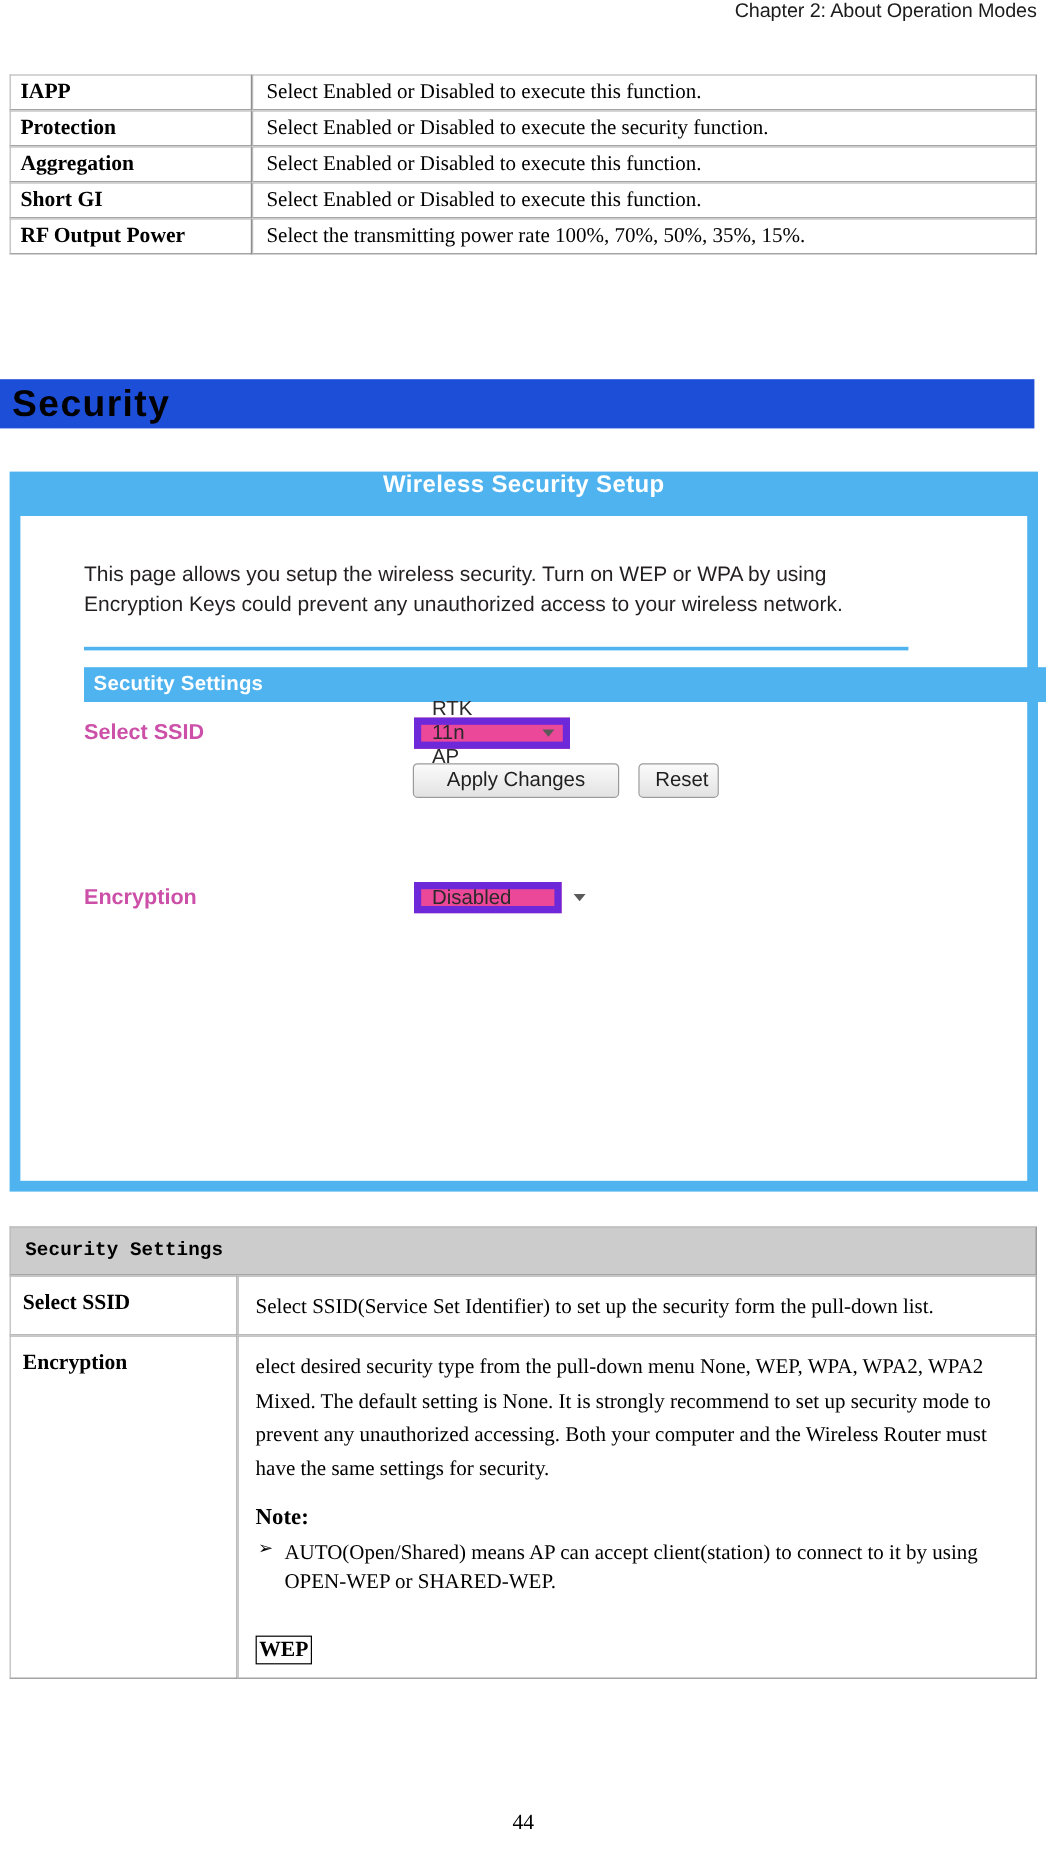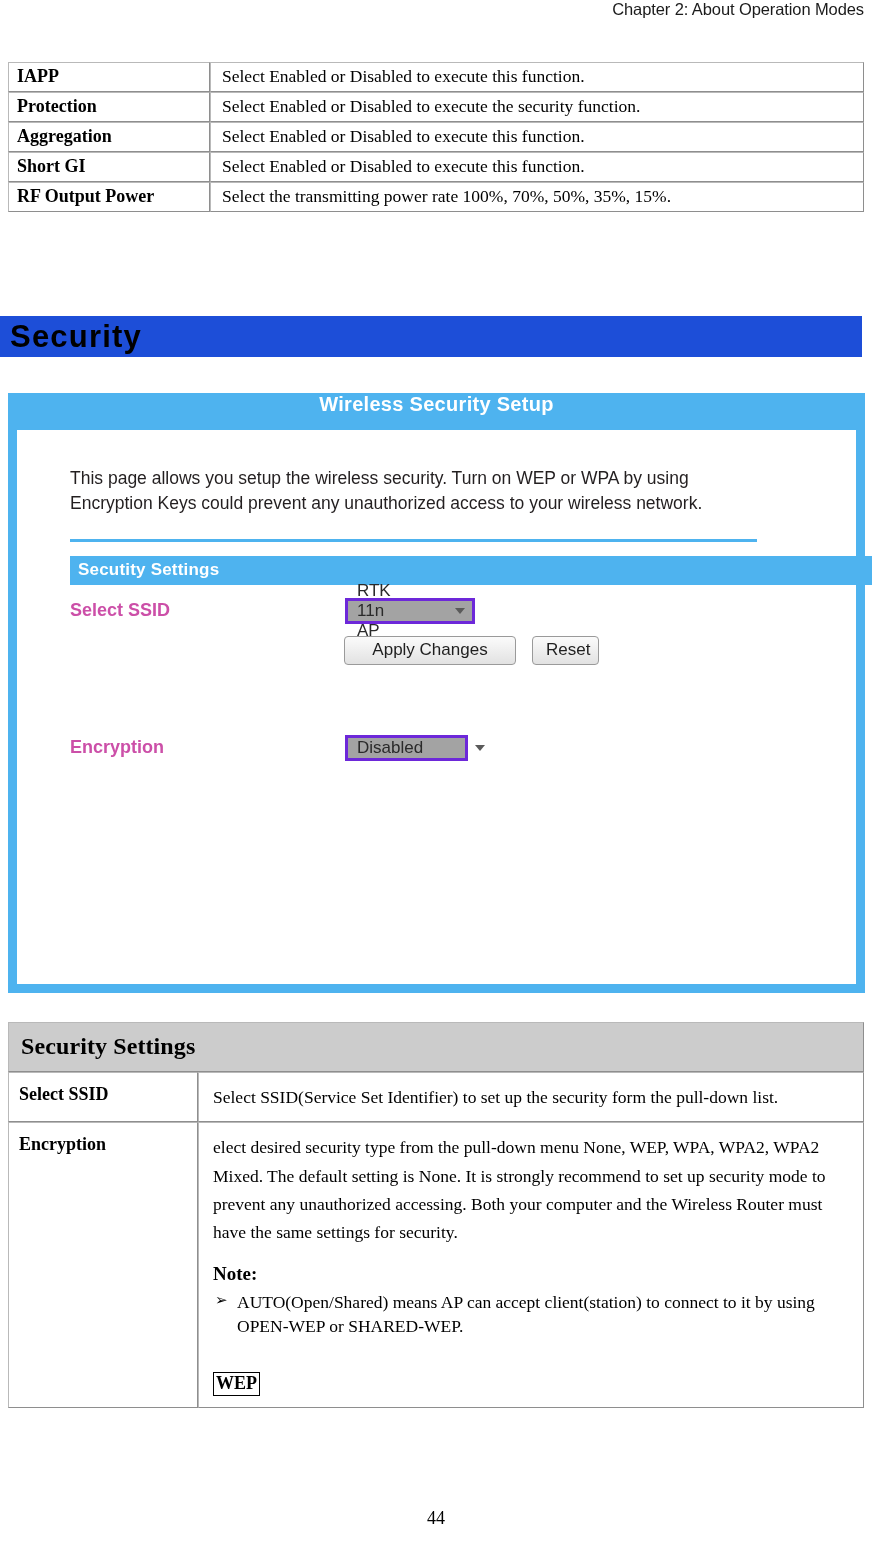--- a/index.html
+++ b/index.html
@@ -142,22 +142,22 @@
     margin-top: 13px;
   }
   .form-row.enc { margin-top: 70px; }
   .form-label {
     width: 275px;
     color: #cc4fa8;
     font-weight: bold;
     font-size: 18px;
   }
   .dropdown {
-    border: 3px solid #6d28d9;
-    background: #a3a3a3;
+    border: 6px solid #6d28d9;
+    background: #ec4899;
     height: 26px;
     display: inline-flex;
     align-items: center;
     justify-content: space-between;
     padding: 0 7px 0 9px;
     box-sizing: border-box;
     font-size: 17px;
     color: #2a2a2a;
     gap: 44px;
   }
@@ -201,23 +201,23 @@
   .desc-table td {
     border: 1px solid #b9b9b9;
     border-right-color: #8e8e8e;
     border-bottom-color: #8e8e8e;
     background: #ffffff;
     vertical-align: top;
     padding: 8px 10px;
   }
   .desc-table td.hdr {
     background: #cccccc;
-    font-family: Liberation Serif, serif;
-    font-weight: bold;
-    font-size: 24px;
+    font-family: Liberation Mono, monospace;
+    font-weight: bold;
+    font-size: 16px;
     padding: 10px 12px 11px 12px;
     letter-spacing: 0.1px;
   }
   .desc-table td.key {
     width: 168px;
     font-weight: bold;
     font-size: 18px;
     white-space: nowrap;
     padding-top: 11px;
   }

